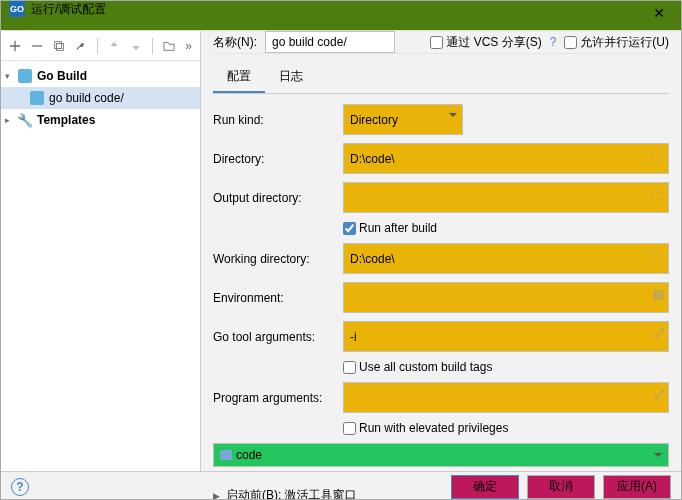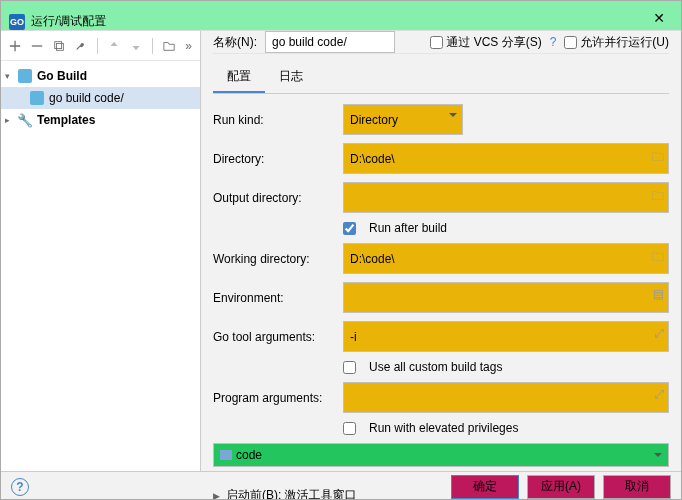--- a/index.html
+++ b/index.html
@@ -1,17 +1,17 @@
 <!DOCTYPE html>
 <html><head>
 <meta charset="utf-8">
 <style>
 *{box-sizing:border-box;margin:0;padding:0;font-family:"Microsoft YaHei",Arial,sans-serif;font-size:12px;color:#000}
 body{background:#f2f2f2;width:682px;height:500px;overflow:hidden;border:1px solid #aaa}
-.titlebar{height:30px;background:#86efac;display:flex;align-items:flex-end;padding:0 8px;border-bottom:1px solid #ddd}
+.titlebar{height:30px;background:#4d7c0f;display:flex;align-items:flex-start;padding:0 8px;border-bottom:1px solid #ddd}
 .app-icon{width:16px;height:16px;background:#1e6bb8;color:#fff;font-size:9px;font-weight:bold;display:flex;align-items:center;justify-content:center;border-radius:2px;margin-right:6px}
 .title{flex:1}
 .close{font-size:14px;padding:4px 8px;cursor:pointer}
 .body{display:flex;height:440px}
 .left{width:200px;border-right:1px solid #ccc;background:#fff;display:flex;flex-direction:column}
 .toolbar{height:30px;display:flex;align-items:center;gap:10px;padding:0 8px;border-bottom:1px solid #e5e5e5;color:#6e6e6e}
 .toolbar svg{width:14px;height:14px;cursor:pointer}
 .toolbar .sep{width:1px;height:16px;background:#ccc}
 .tree{flex:1;padding:4px 0}
 .tree-row{display:flex;align-items:center;height:22px;padding:0 4px;cursor:pointer}
@@ -30,21 +30,21 @@
 .tab.act{border-bottom-color:#4a86c7;color:#000}
 .form{padding:10px 0}
 .frow{display:flex;align-items:center;margin-bottom:8px}
 .frow .flabel{width:130px}
 .frow .fctrl{flex:1;position:relative}
 .frow input[type=text],.frow select{width:100%;height:31px;border:1px solid #c0c0c0;padding:0 6px;background:#eab308}
 .frow select{appearance:none}
 .sel-wrap{position:relative;width:120px}
 .sel-wrap:after{content:"";position:absolute;right:6px;top:9px;border:4px solid transparent;border-top-color:#555}
 .input-ic{position:absolute;right:5px;top:5px;color:#9a9a9a;font-size:12px;pointer-events:none}
-.chkrow{display:flex;align-items:center;margin:0 0 8px 130px;gap:13px}
+.chkrow{display:flex;align-items:center;margin:0 0 8px 130px;gap:3px}
 .chkrow input{accent-color:#4a86c7}
 .collapse{margin-top:20px;display:flex;align-items:center;gap:6px;cursor:pointer;color:#000}
 .collapse .arr{color:#666;font-size:9px}
 .footer{height:30px;display:flex;align-items:center;justify-content:space-between;padding:0 10px;border-top:1px solid #ccc;background:#f2f2f2}
 .help{width:18px;height:18px;border:1px solid #4a86c7;border-radius:50%;color:#4a86c7;display:flex;align-items:center;justify-content:center;font-weight:bold;cursor:pointer}
 .btns{display:flex;gap:8px}
 .btn{height:24px;min-width:68px;border:1px solid #adadad;background:#be185d;cursor:pointer;padding:0 10px}
 .btn.primary{border-color:#4a86c7}
 .mod-ic{display:inline-block;width:12px;height:10px;background:#7aa7d6;margin-right:4px;vertical-align:middle}
 </style>
@@ -186,16 +186,16 @@
         <span>启动前(B): 激活工具窗口</span>
       </div>
     </div>
   </div>
 </div>
 
 <div class="footer">
   <div class="help">?</div>
   <div class="btns">
     <button class="btn primary">确定</button>
+    <button class="btn">取消</button>
     <button class="btn">应用(A)</button>
-    <button class="btn">取消</button>
   </div>
 </div>
 
 </body></html>

